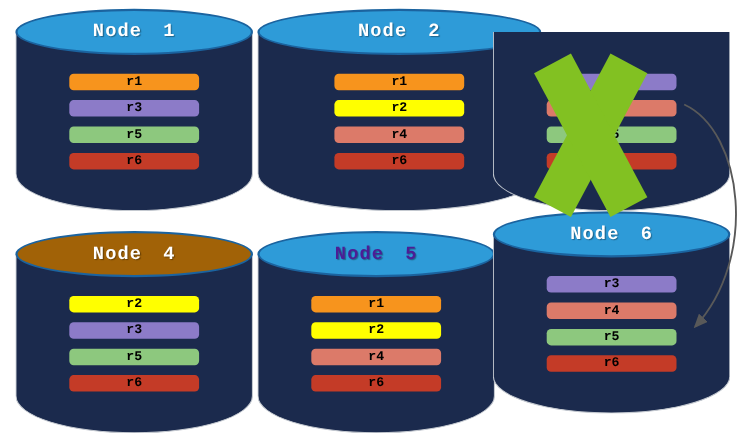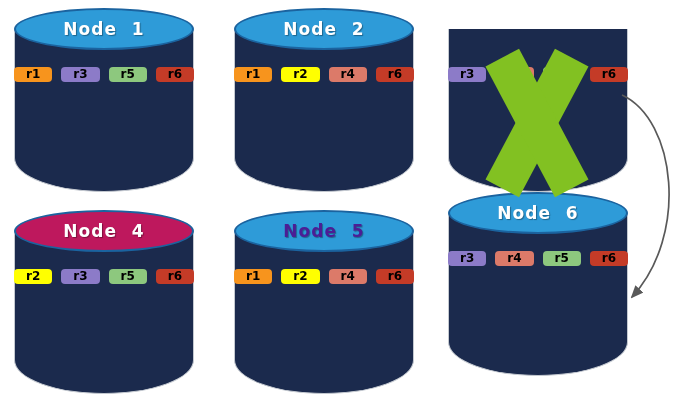--- a/index.html
+++ b/index.html
@@ -12,25 +12,26 @@
     position: relative;
     width: 676px;
     height: 402px;
     background: #ffffff;
     overflow: hidden;
   }
 
   
   .node {
     position: absolute;
-    width: 180px;
+    width: 216px;
     height: 184px;
+    font-family: Liberation Mono, monospace;
   }
   .pos-0 { left: 14px;  top: 8px; }
-  .pos-1 { left: 234px; top: 8px; }
+  .pos-1 { left: 234px; top: 8px; padding-left: 42px; }
   .pos-2 { left: 448px; top: 8px; }
   .pos-3 { left: 14px;  top: 210px; }
   .pos-4 { left: 234px; top: 210px; }
   .pos-5 { left: 448px; top: 192px; }
 
   .cyl-body {
     position: absolute;
     top: 21px; left: 0; right: 0; bottom: 0;
     border-radius: 0 0 50% 50% / 0 0 34px 34px;
     border: 1px solid #c4c9d0;
@@ -53,20 +54,21 @@
     font-weight: bold;
     letter-spacing: 1px;
     word-spacing: 8px;
     text-shadow: 1px 1px 1px rgba(0,0,0,0.35);
     white-space: pre;
   }
   .bars {
     position: absolute;
     top: 59px; left: 0; right: 0;
     display: flex;
+    flex-direction: column;
     align-items: center;
     gap: 9px;
   }
   .bar {
     width: 118px;
     height: 15px;
     border-radius: 4px;
     font-size: 12px;
     font-weight: bold;
     line-height: 15px;
@@ -132,21 +134,21 @@
       <div class="cyl-body" style="background: rgb(27, 42, 77); border-color: rgb(196, 201, 208);"></div>
       <div class="bars">
         <div class="bar" style="background: rgb(140, 123, 200); color: rgb(0, 0, 0);">r3</div>
         <div class="bar" style="background: rgb(220, 122, 105); color: rgb(0, 0, 0);">r4</div>
         <div class="bar" style="background: rgb(141, 200, 126); color: rgb(0, 0, 0);">r5</div>
         <div class="bar" style="background: rgb(196, 59, 39); color: rgb(0, 0, 0);">r6</div>
       </div>
     </div>
     <div class="node pos-3">
       <div class="cyl-body" style="background: rgb(27, 42, 77); border-color: rgb(196, 201, 208);"></div>
-      <div class="cyl-top" style="background: #be185d; border-color: rgb(27, 99, 159);">
+      <div class="cyl-top" style="background: #a16207; border-color: rgb(27, 99, 159);">
         <span class="node-title" style="color: rgb(255, 255, 255);">Node 4</span>
       </div>
       <div class="bars">
         <div class="bar" style="background: rgb(255, 255, 0); color: rgb(0, 0, 0);">r2</div>
         <div class="bar" style="background: rgb(140, 123, 200); color: rgb(0, 0, 0);">r3</div>
         <div class="bar" style="background: rgb(141, 200, 126); color: rgb(0, 0, 0);">r5</div>
         <div class="bar" style="background: rgb(196, 59, 39); color: rgb(0, 0, 0);">r6</div>
       </div>
     </div>
     <div class="node pos-4">

